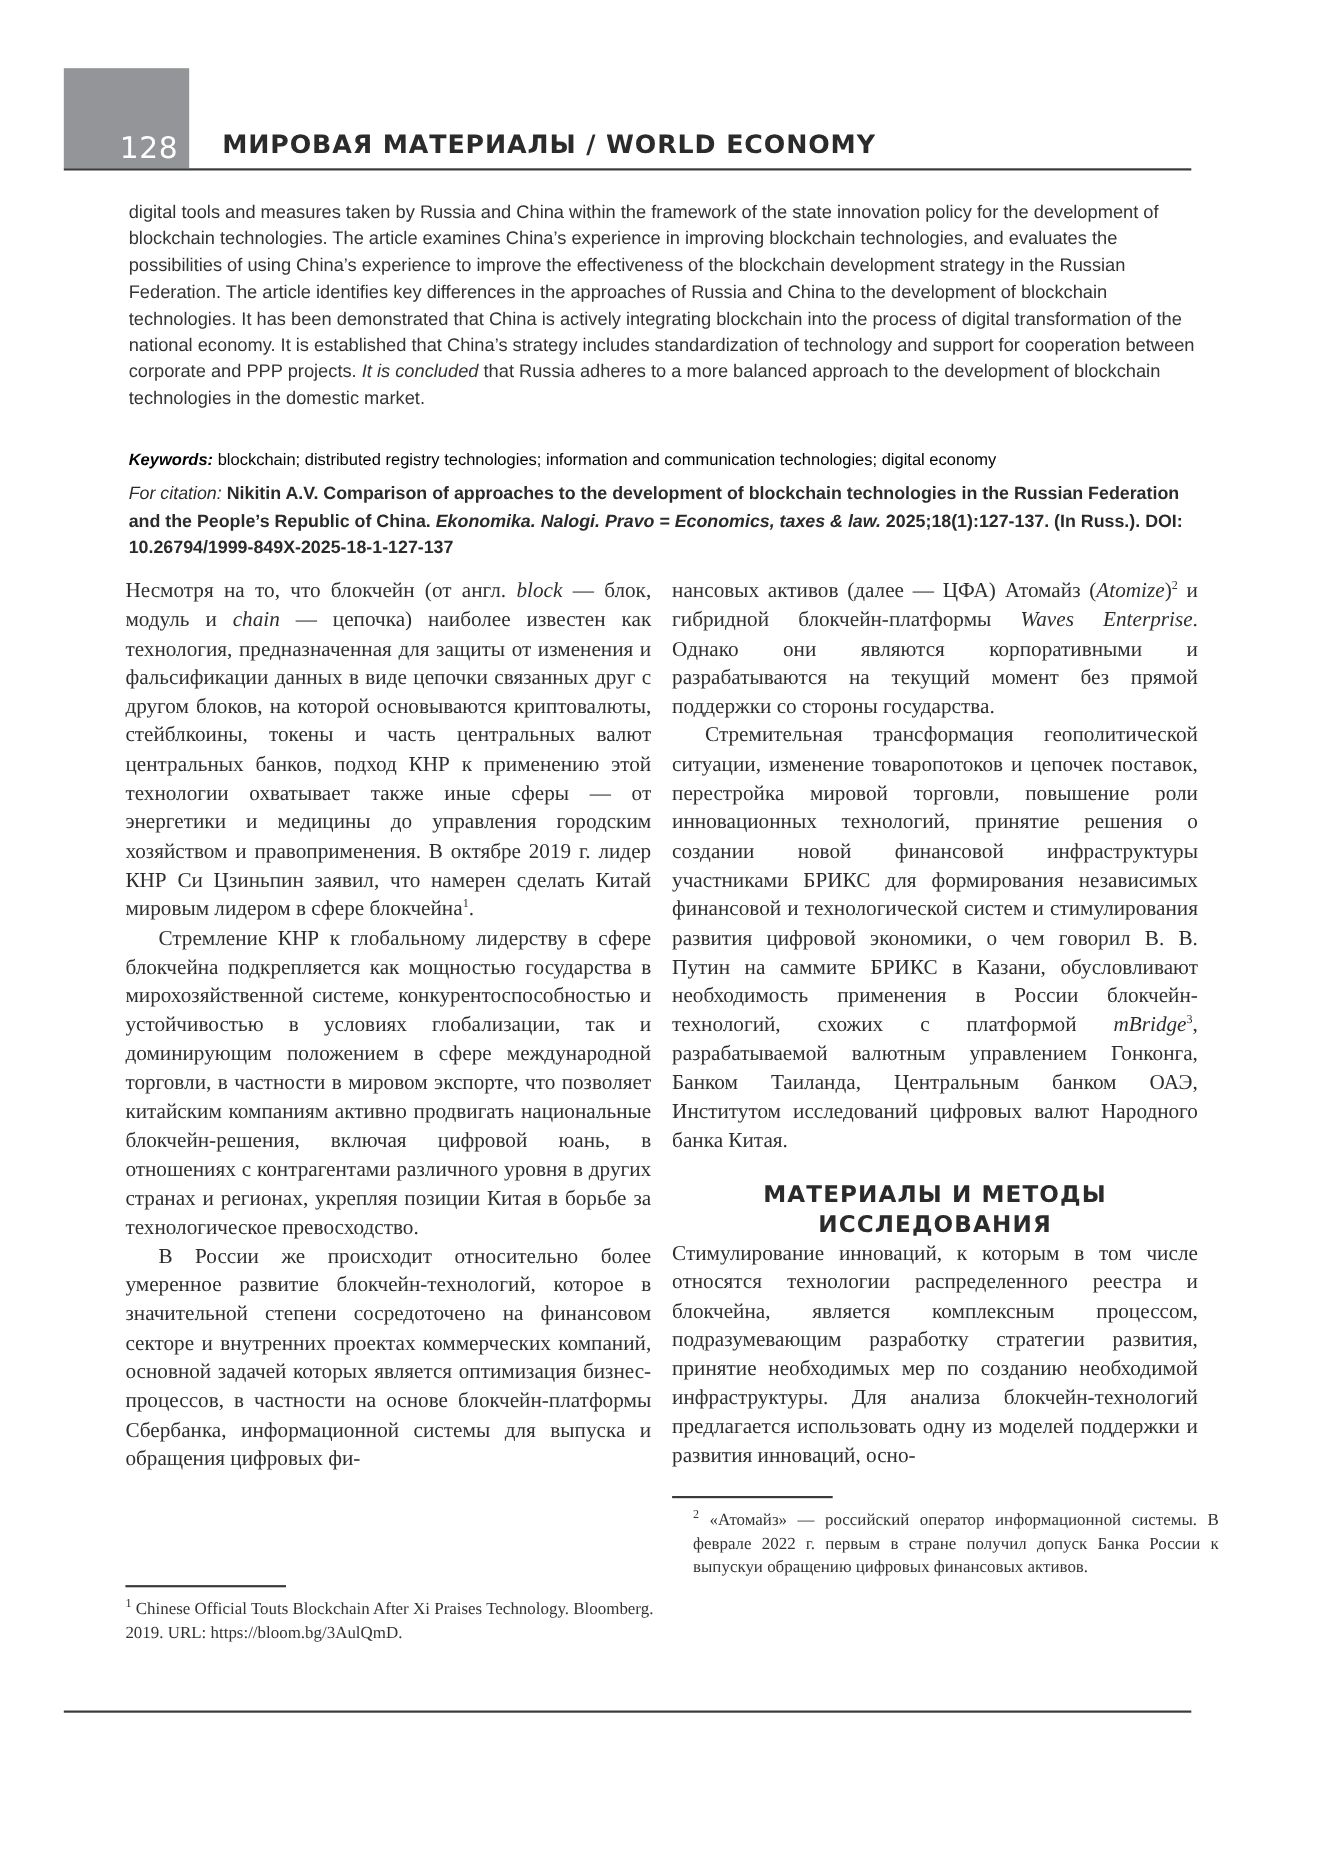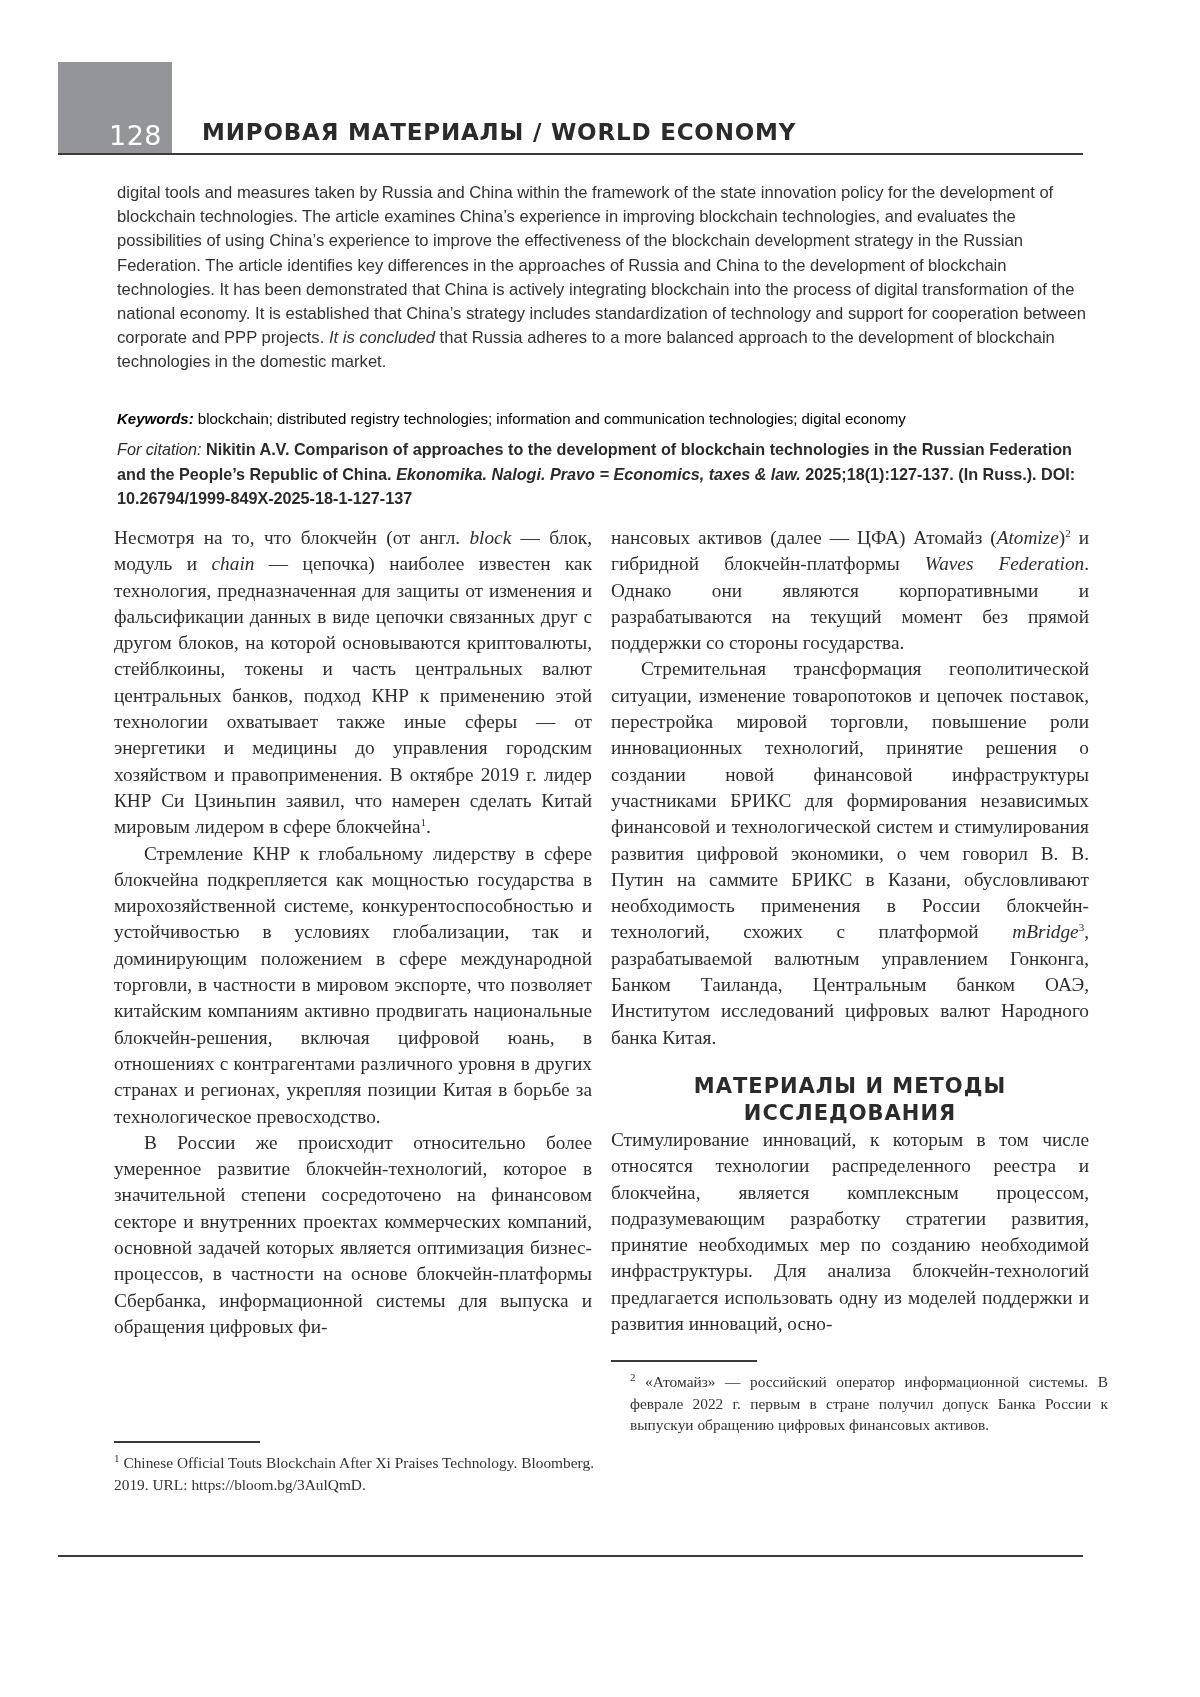--- a/index.html
+++ b/index.html
@@ -67,21 +67,21 @@
     <p class="indent">Стремление КНР к глобальному лидерству в сфере блокчейна подкрепляется как мощностью государства в мирохозяйственной системе, конкурентоспособностью и устойчивостью в условиях глобализации, так и доминирующим положением в сфере международной торговли, в частности в мировом экспорте, что позволяет китайским компаниям активно продвигать национальные блокчейн-решения, включая цифровой юань, в отношениях с контрагентами различного уровня в других странах и регионах, укрепляя позиции Китая в борьбе за технологическое превосходство.</p>
     <p class="indent">В России же происходит относительно более умеренное развитие блокчейн-технологий, которое в значительной степени сосредоточено на финансовом секторе и внутренних проектах коммерческих компаний, основной задачей которых является оптимизация бизнес-процессов, в частности на основе блокчейн-платформы Сбербанка, информационной системы для выпуска и обращения цифровых фи-</p>
   </div>
 
   <div class="fn-rule" style="left:114px; top:1441px; width:146px;"></div>
   <div class="footnote" style="left:114px; top:1452px; width:480px;">
     <p><sup>1</sup><span> Chinese Official Touts Blockchain After Xi Praises Technology. Bloomberg. 2019. URL: https://bloom.bg/3AulQmD.</span></p>
   </div>
 
   <div class="col col-right">
-    <p><span>нансовых активов (далее — ЦФА) Атомайз (</span><em>Atomize</em><span>)</span><sup>2</sup><span> и гибридной блокчейн-платформы </span><em>Waves Federation</em><span>. Однако они являются корпоративными и разрабатываются на текущий момент без прямой поддержки со стороны государства.</span></p>
+    <p><span>нансовых активов (далее — ЦФА) Атомайз (</span><em>Atomize</em><span>)</span><sup>2</sup><span> и гибридной блокчейн-платформы </span><em>Waves Enterprise</em><span>. Однако они являются корпоративными и разрабатываются на текущий момент без прямой поддержки со стороны государства.</span></p>
     <p class="indent"><span>Стремительная трансформация геополитической ситуации, изменение товаропотоков и цепочек поставок, перестройка мировой торговли, повышение роли инновационных технологий, принятие решения о создании новой финансовой инфраструктуры участниками БРИКС для формирования независимых финансовой и технологической систем и стимулирования развития цифровой экономики, о чем говорил В. В. Путин на саммите БРИКС в Казани, обусловливают необходимость применения в России блокчейн-технологий, схожих с платформой </span><em>mBridge</em><sup>3</sup><span>, разрабатываемой валютным управлением Гонконга, Банком Таиланда, Центральным банком ОАЭ, Институтом исследований цифровых валют Народного банка Китая.</span></p>
     <h2 class="heading heading-materials"><span>МАТЕРИАЛЫ И МЕТОДЫ</span><br><span>ИССЛЕДОВАНИЯ</span></h2>
     <p>Стимулирование инноваций, к которым в том числе относятся технологии распределенного реестра и блокчейна, является комплексным процессом, подразумевающим разработку стратегии развития, принятие необходимых мер по созданию необходимой инфраструктуры. Для анализа блокчейн-технологий предлагается использовать одну из моделей поддержки и развития инноваций, осно-</p>
   </div>
 
   <div class="fn-rule" style="left:611px; top:1360px; width:146px;"></div>
   <div class="footnote" style="left:611px; top:1371px; width:478px;margin-left:19px;">
     <p><sup>2</sup><span> «Атомайз» — российский оператор информационной системы. В феврале 2022 г. первым в стране получил допуск Банка России к выпускуи обращению цифровых финансовых активов.</span></p>
   </div>
 

